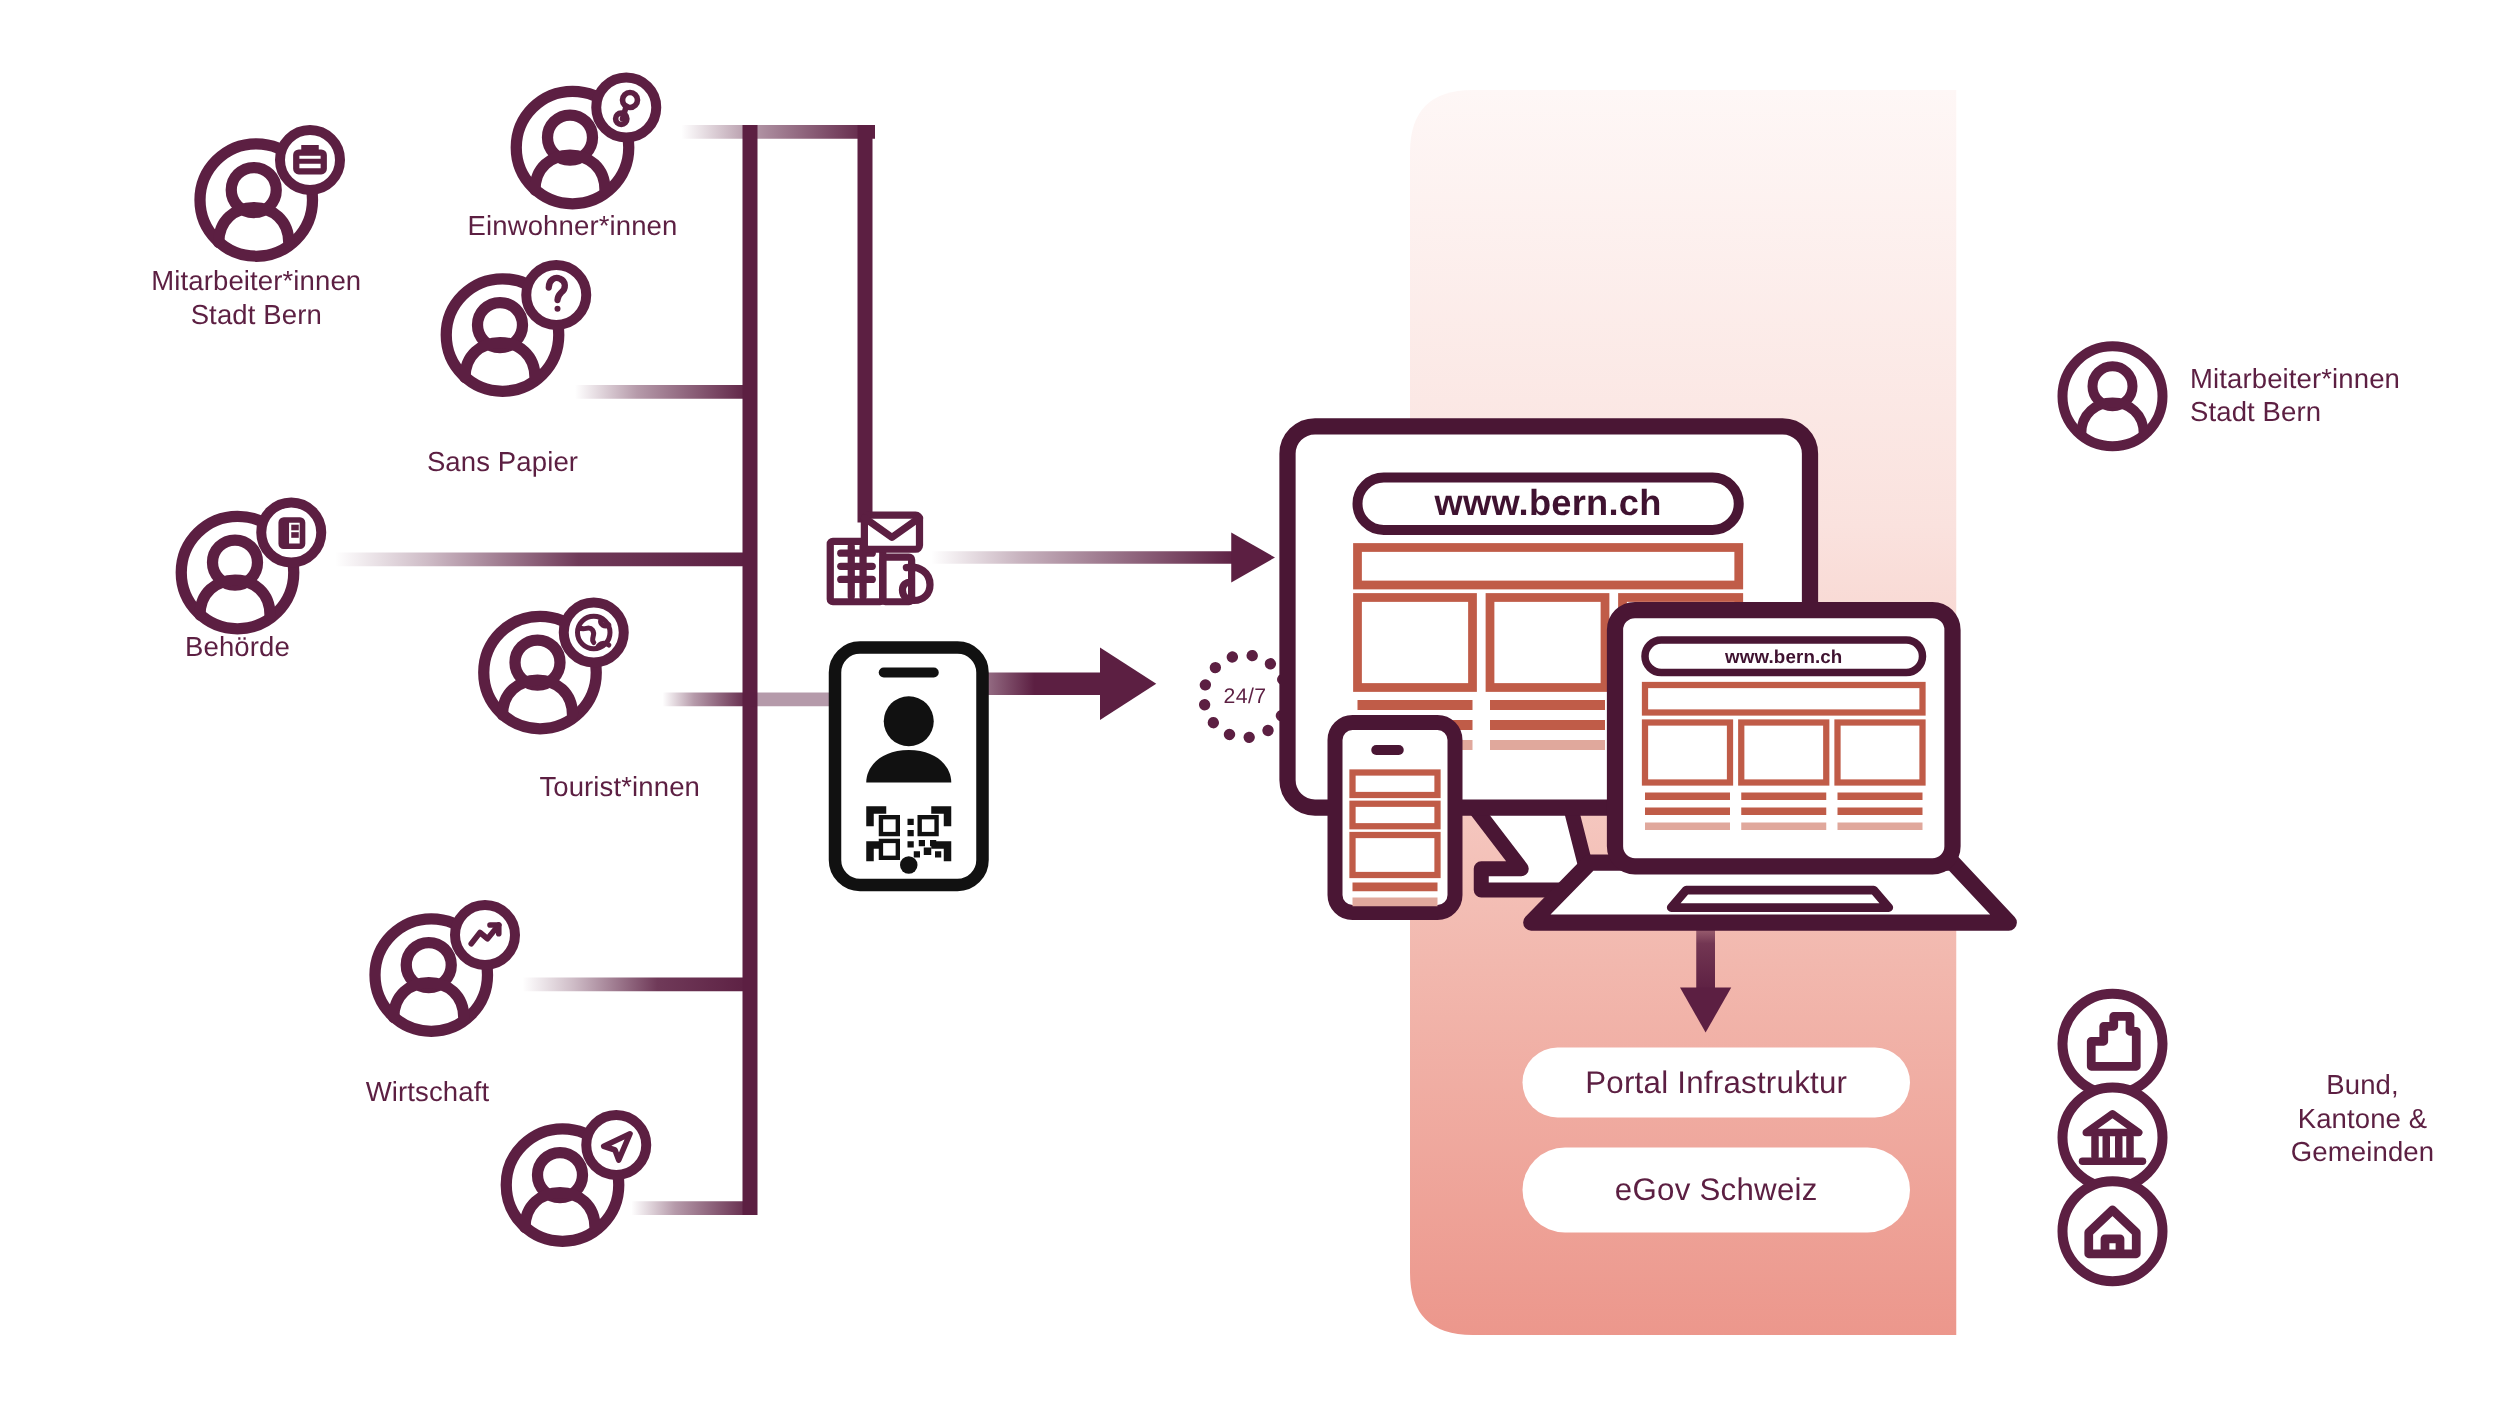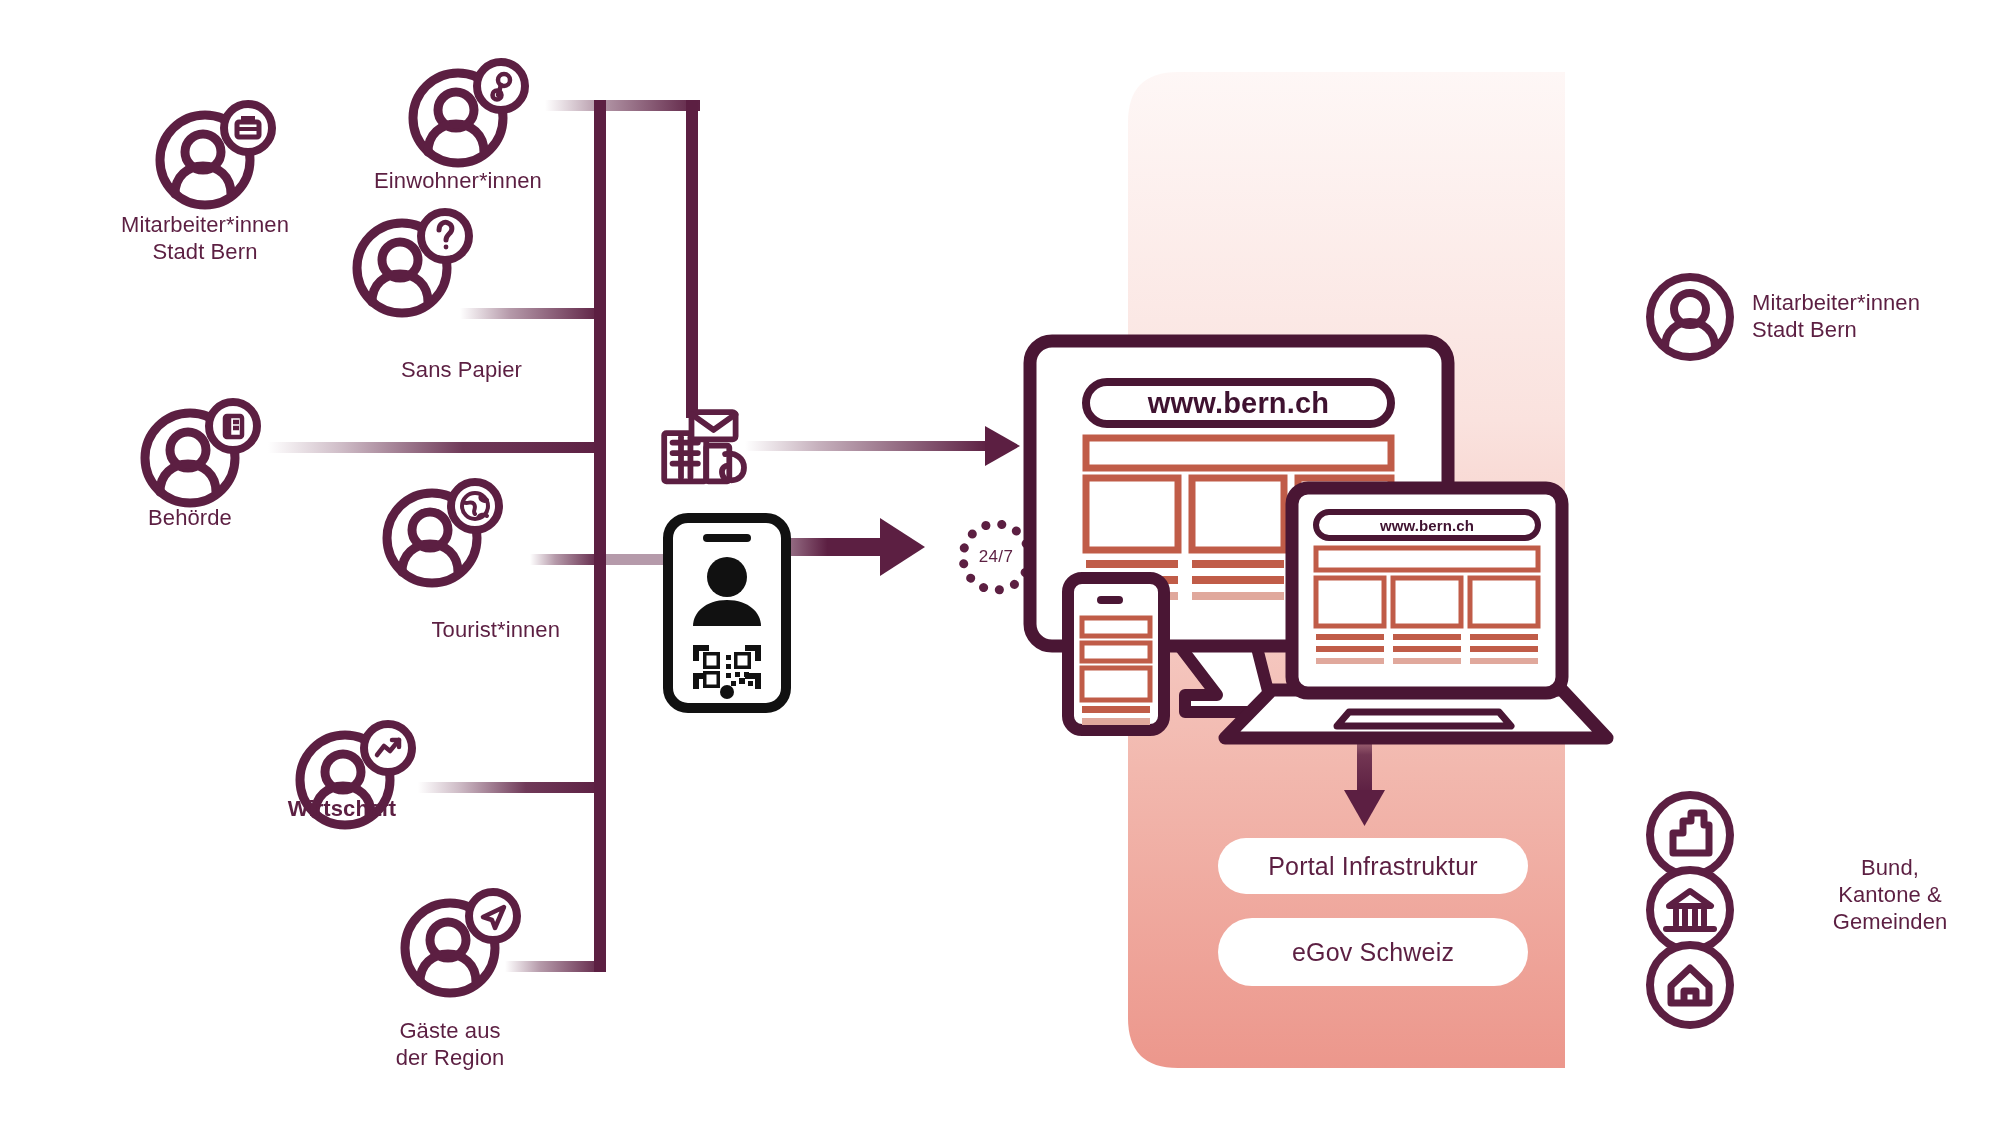--- a/index.html
+++ b/index.html
@@ -350,30 +350,28 @@
         <path d="M39,63 v-12 h12 v12"></path>
       </g>
     </g>
   </svg>
 
   <div class="lbl" style="left:85px;top:212px;width:240px;">Mitarbeiter*innen
 Stadt Bern</div>
 
   <div class="lbl" style="left:338px;top:168px;width:240px;">Einwohner*innen</div>
 
-  <div class="lbl" style="left:282px;top:357px;width:240px;text-align:right;">Sans Papier</div>
+  <div class="lbl" style="left:282px;top:357px;width:240px;">Sans Papier</div>
 
   <div class="lbl" style="left:70px;top:505px;width:240px;">Behörde</div>
 
   <div class="lbl" style="left:320px;top:617px;width:240px;text-align:right;">Tourist*innen</div>
 
-  <div class="lbl" style="left:222px;top:796px;width:240px;font-weight:bold;">Wirtschaft</div>
-
-  <div class="lbl" style="left:330px;top:1018px;width:240px;">Gäste aus
-der Region</div>
+  <div class="lbl" style="left:222px;top:861px;width:240px;">Wirtschaft</div>
+
 
   <div class="c247" style="left:963px;top:541px;width:66px;height:32px;">24/7</div>
 
   <div class="urlbig" style="left:1086px;top:382px;width:305px;height:42px;">www.bern.ch</div>
 
   <div class="urlsmall" style="left:1316px;top:512px;width:222px;height:26px;">www.bern.ch</div>
 
   <div class="pill" style="left:1218px;top:838px;width:310px;height:56px;">Portal Infrastruktur</div>
 
   <div class="pill" style="left:1218px;top:918px;width:310px;height:68px;">eGov Schweiz</div>

